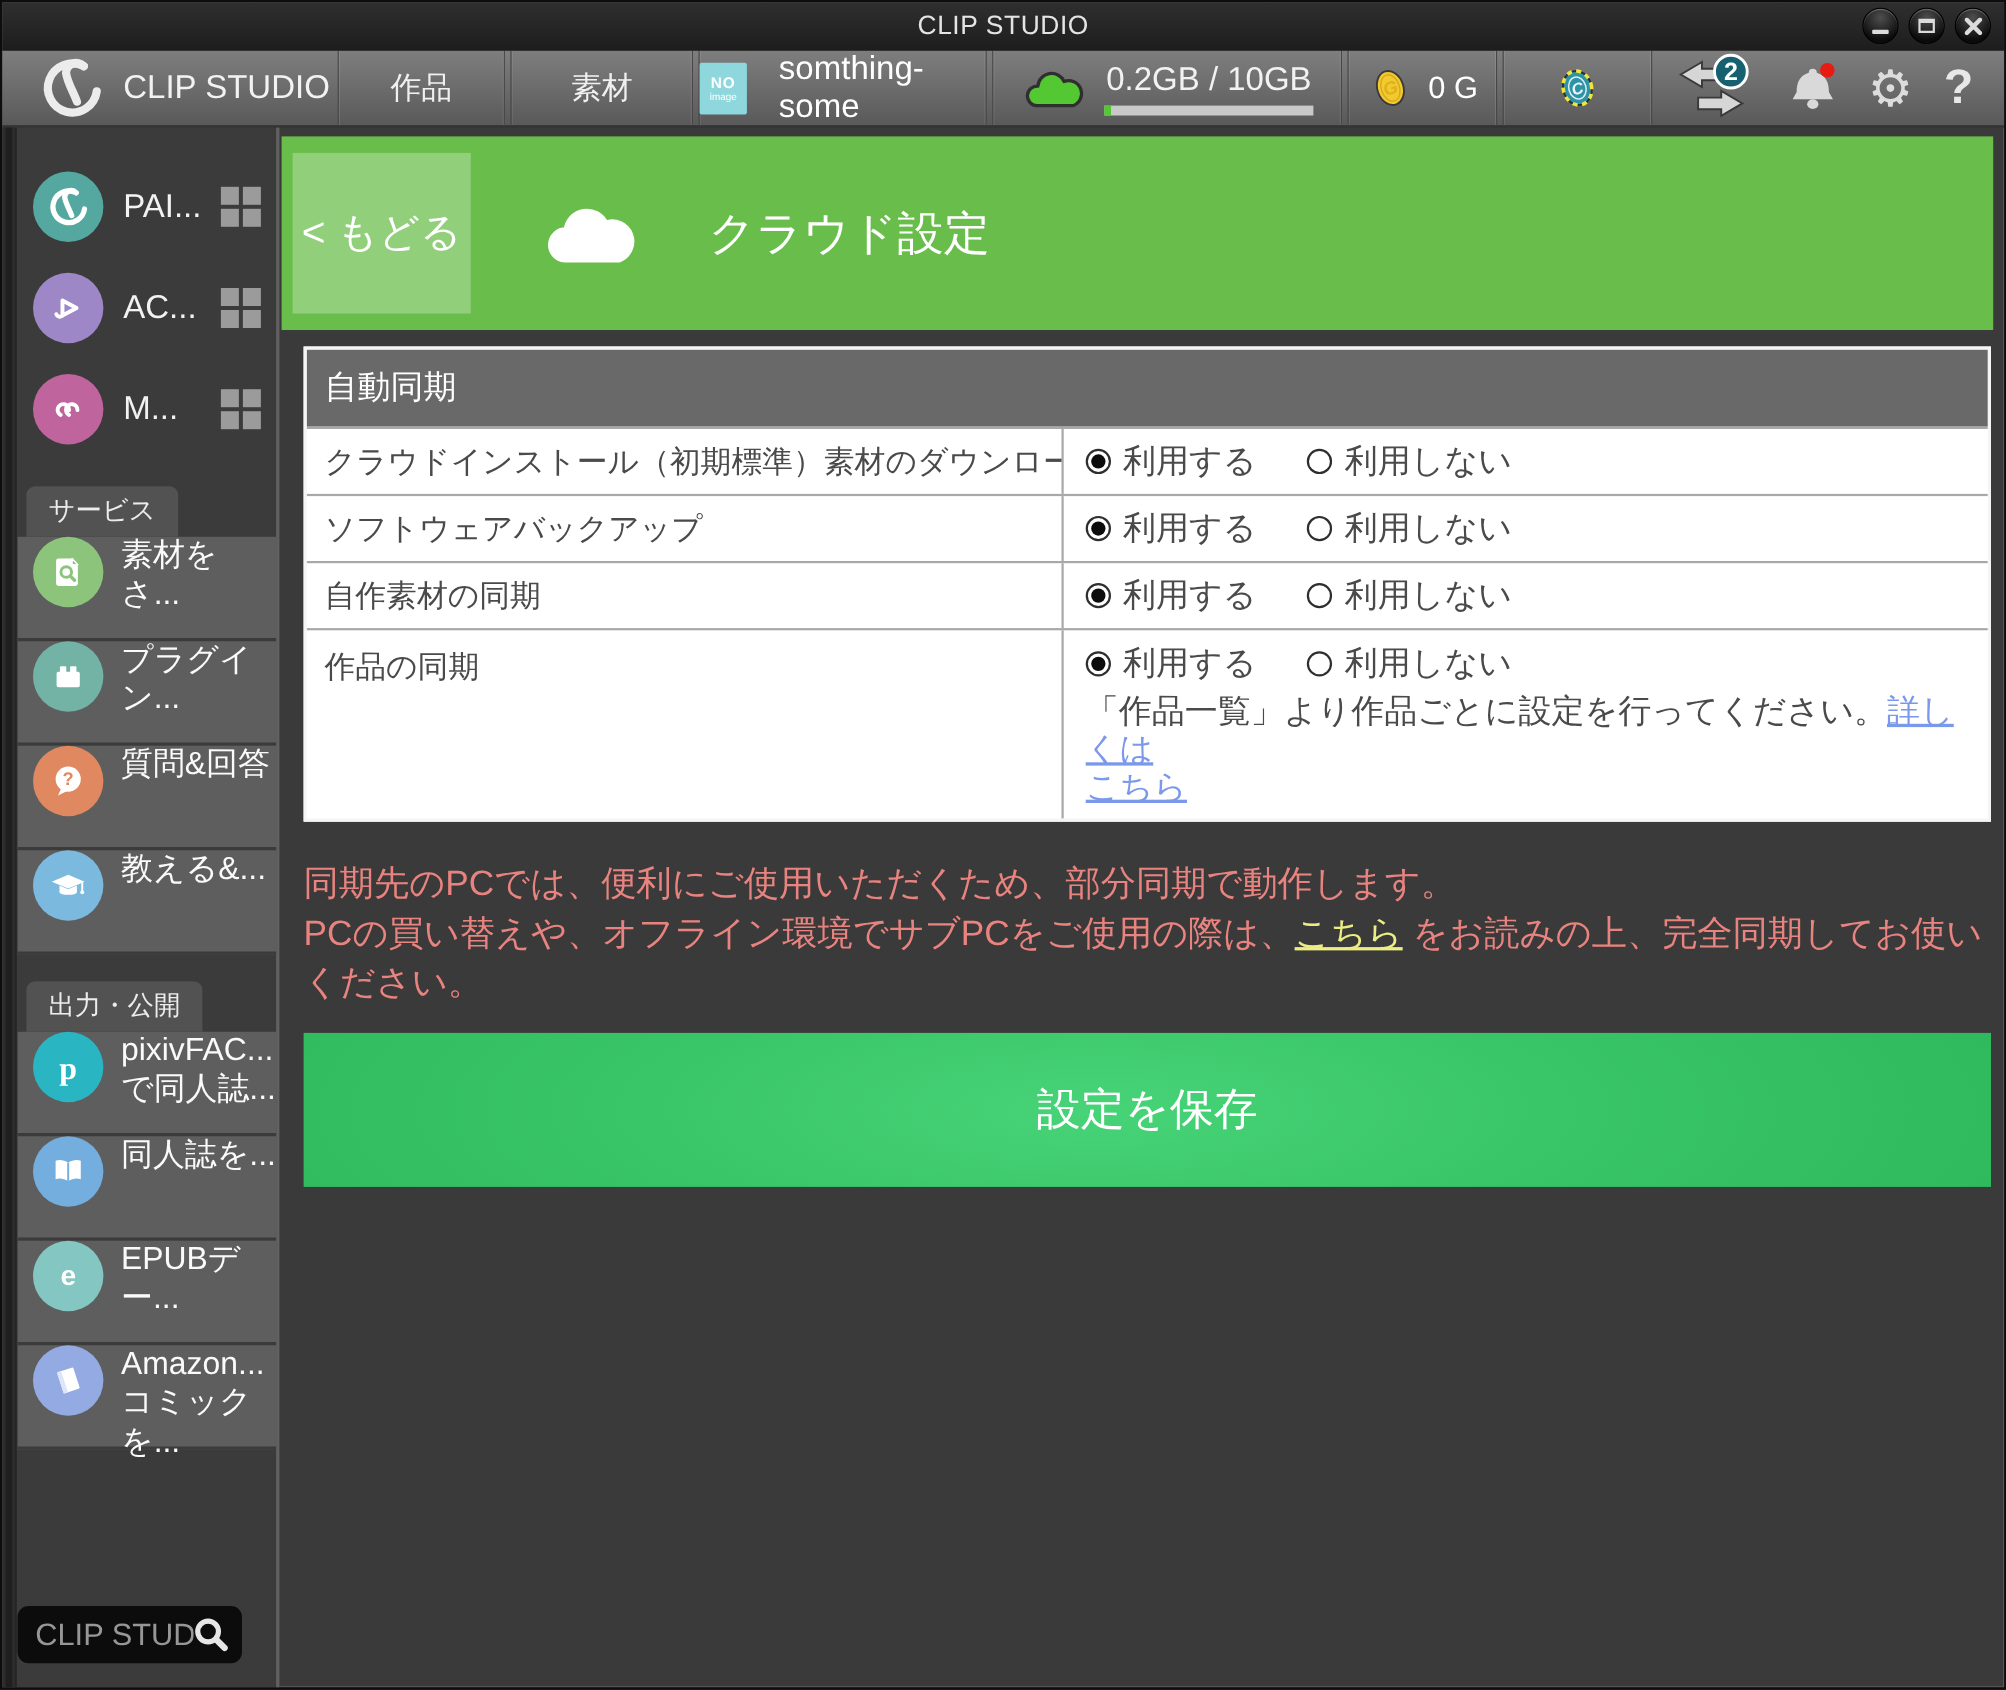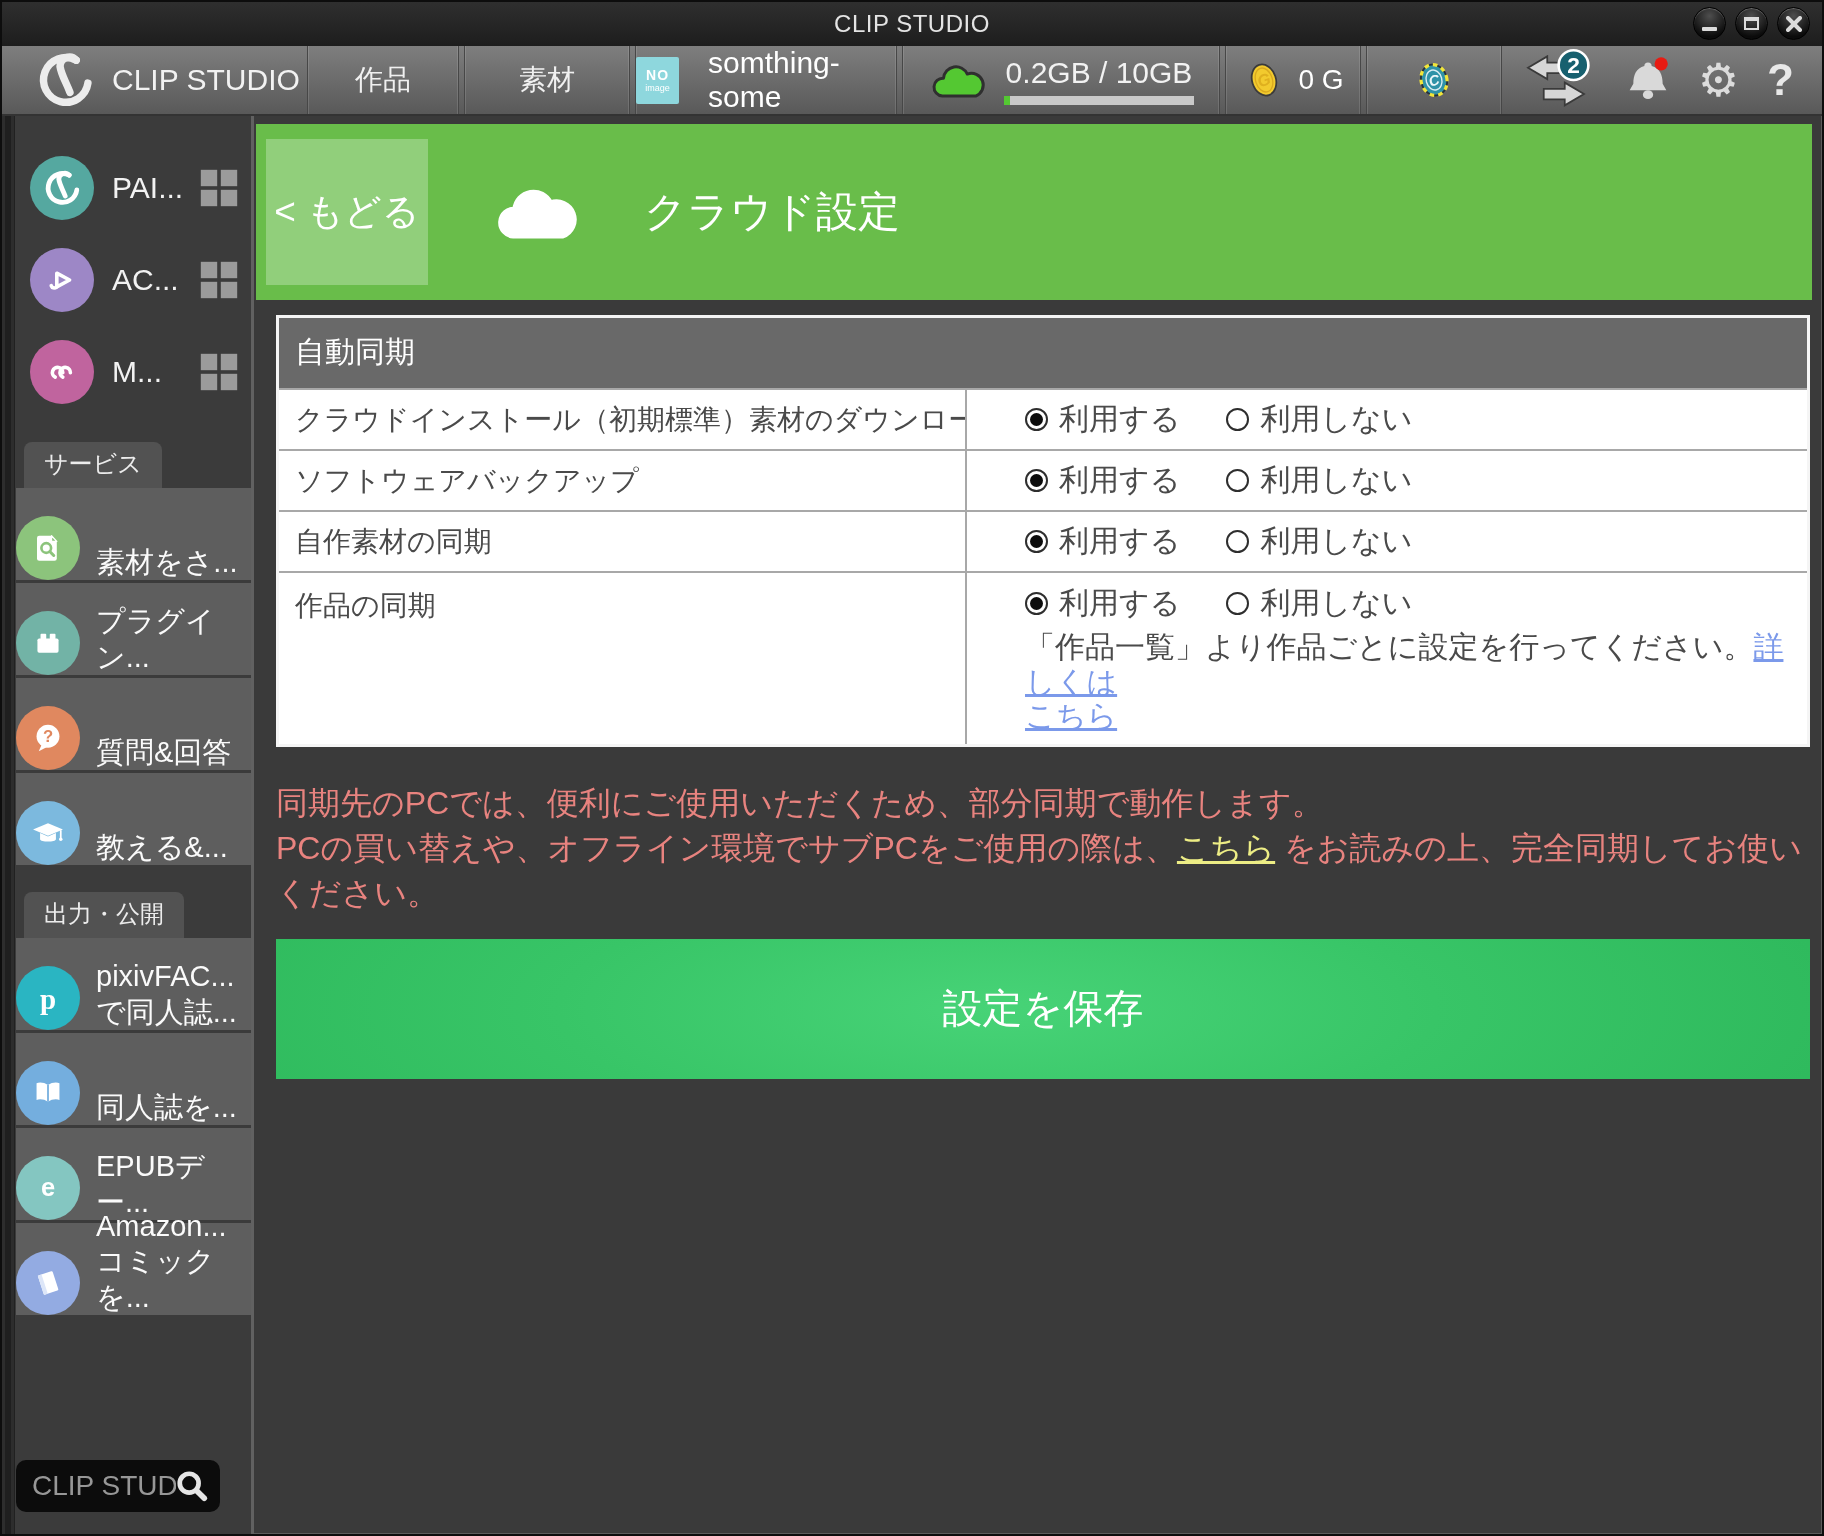--- a/index.html
+++ b/index.html
@@ -79,21 +79,21 @@
     display: flex; align-items: center; justify-content: center;
   }
   .app-label { margin-left: 18px; font-size: 30px; color: #f2f2f2; }
   .grid-icon { margin-left: auto; cursor: pointer; }
   .side-tab {
     display: inline-block; margin: 24px 0 0 8px; background: #525252; color: #ececec;
     font-size: 24px; padding: 6px 20px 8px; border-radius: 8px 8px 0 0;
   }
   .srow {
     background: #5e5e5e; border-bottom: 3px solid #3b3b3b; height: 95px;
-    display: flex; align-items: flex-end; cursor: pointer;
+    display: flex; align-items: flex-start; padding-left: 14px; cursor: pointer;
   }
   .srow-label { margin-left: 16px; font-size: 29px; color: #fafafa; line-height: 1.22; }
   .side-search {
     position: absolute; left: 14px; bottom: 22px; width: 204px; height: 52px;
     background: #0c0c0c; border-radius: 10px; display: flex; align-items: center;
     padding: 0 12px 0 16px; cursor: text;
   }
   .search-text { color: #979797; font-size: 28px; flex: 1; white-space: nowrap; overflow: hidden; }
   
   .main { flex: 1; min-width: 0; padding: 8px 10px 0 2px; display: flex; flex-direction: column; }
@@ -106,21 +106,21 @@
   .header-cloud { margin-left: 28px; }
   .page-title { margin-left: 24px; font-size: 42px; color: #fff; }
   .settings-table { margin: 15px 2px 0 20px; border: 3px solid #f5f5f5; background: #fff; }
   .t-header { background: #696969; color: #fff; font-size: 30px; padding: 14px 16px 15px; }
   .t-row { display: flex; border-top: 2px solid #a8a8a8; background: #fff; }
   .t-label {
     width: 688px; flex-shrink: 0; padding: 0 16px; display: flex; align-items: center;
     font-size: 28px; color: #4a4a4a; border-right: 2px solid #a8a8a8;
     white-space: nowrap; overflow: hidden;
   }
-  .t-value { flex: 1; padding: 0 20px; display: flex; align-items: center; margin-left: 38px; }
+  .t-value { flex: 1; padding: 0 20px; display: flex; align-items: center; }
   .t-row.simple { height: 61px; }
   .t-row.tall { min-height: 138px; }
   .t-row.tall .t-label { align-items: flex-start; padding-top: 14px; }
   .t-row.tall .t-value { flex-direction: column; align-items: flex-start; justify-content: flex-start; padding: 10px 20px 10px; }
   .radio-group { display: flex; align-items: center; gap: 46px; }
   .radio-opt { display: flex; align-items: center; gap: 11px; font-size: 30px; color: #4a4a4a; cursor: pointer; white-space: nowrap; }
   .radio { width: 23px; height: 23px; border: 2px solid #2e2e2e; border-radius: 50%; position: relative; flex-shrink: 0; }
   .radio.checked::after { content: ""; position: absolute; left: 3px; top: 3px; width: 13px; height: 13px; border-radius: 50%; background: #0c0c0c; }
   .note { font-size: 30px; color: #4a4a4a; margin-top: 6px; line-height: 1.15; }
   .note a { color: #7b99ea; text-decoration: underline; cursor: pointer; }

